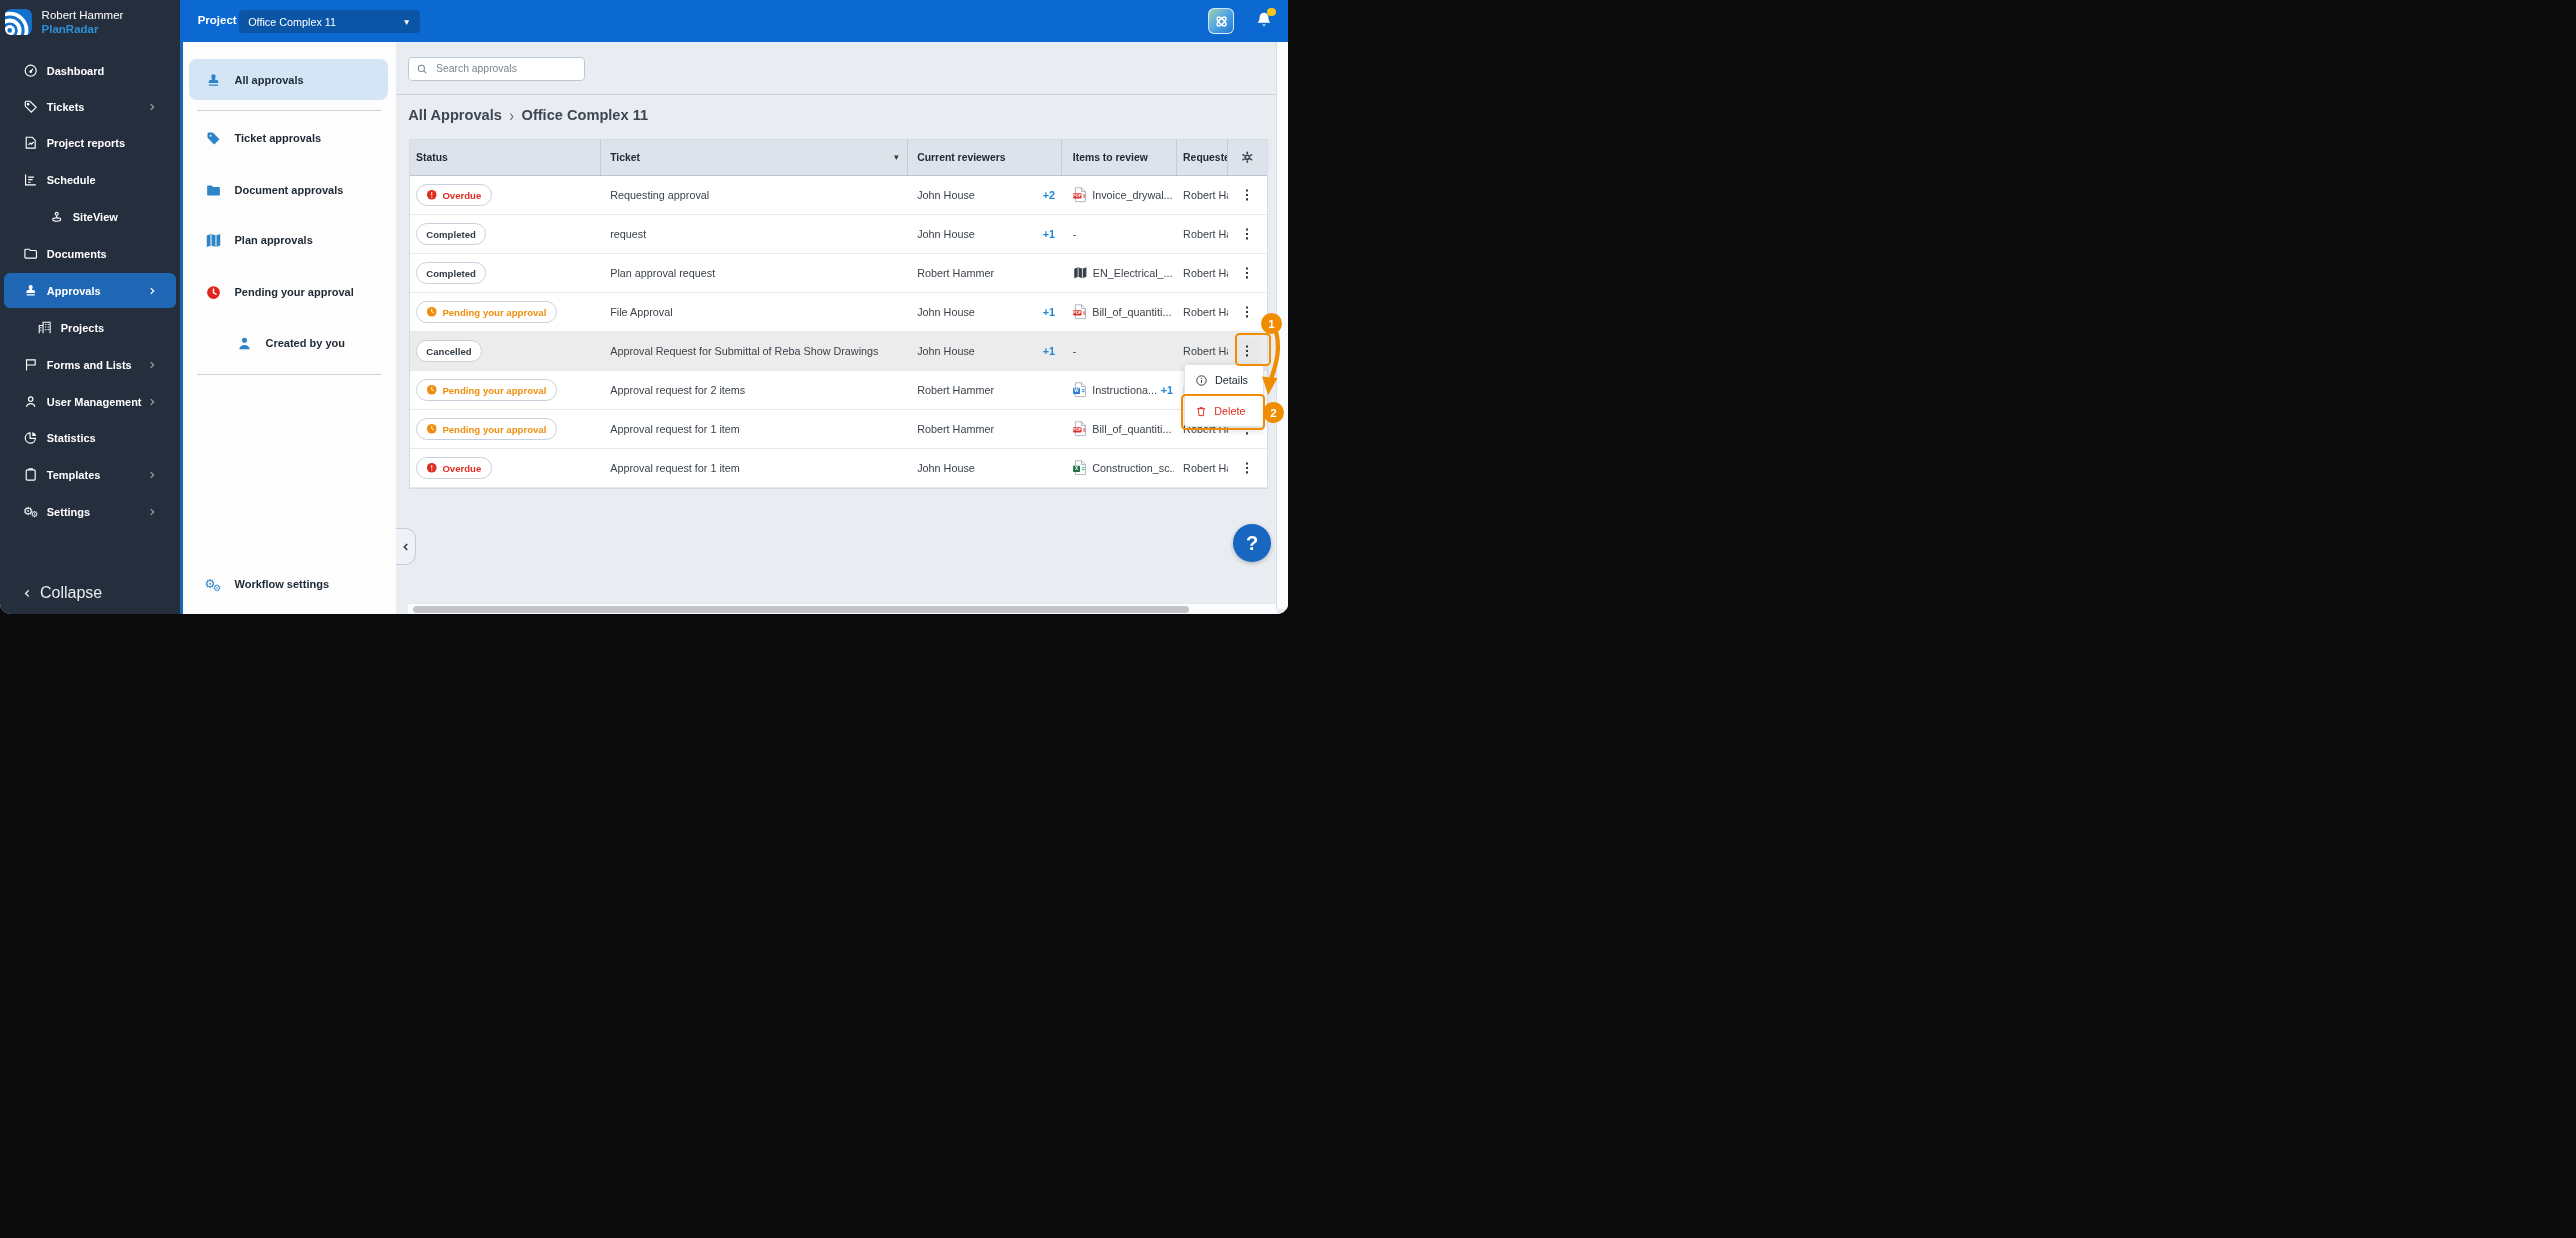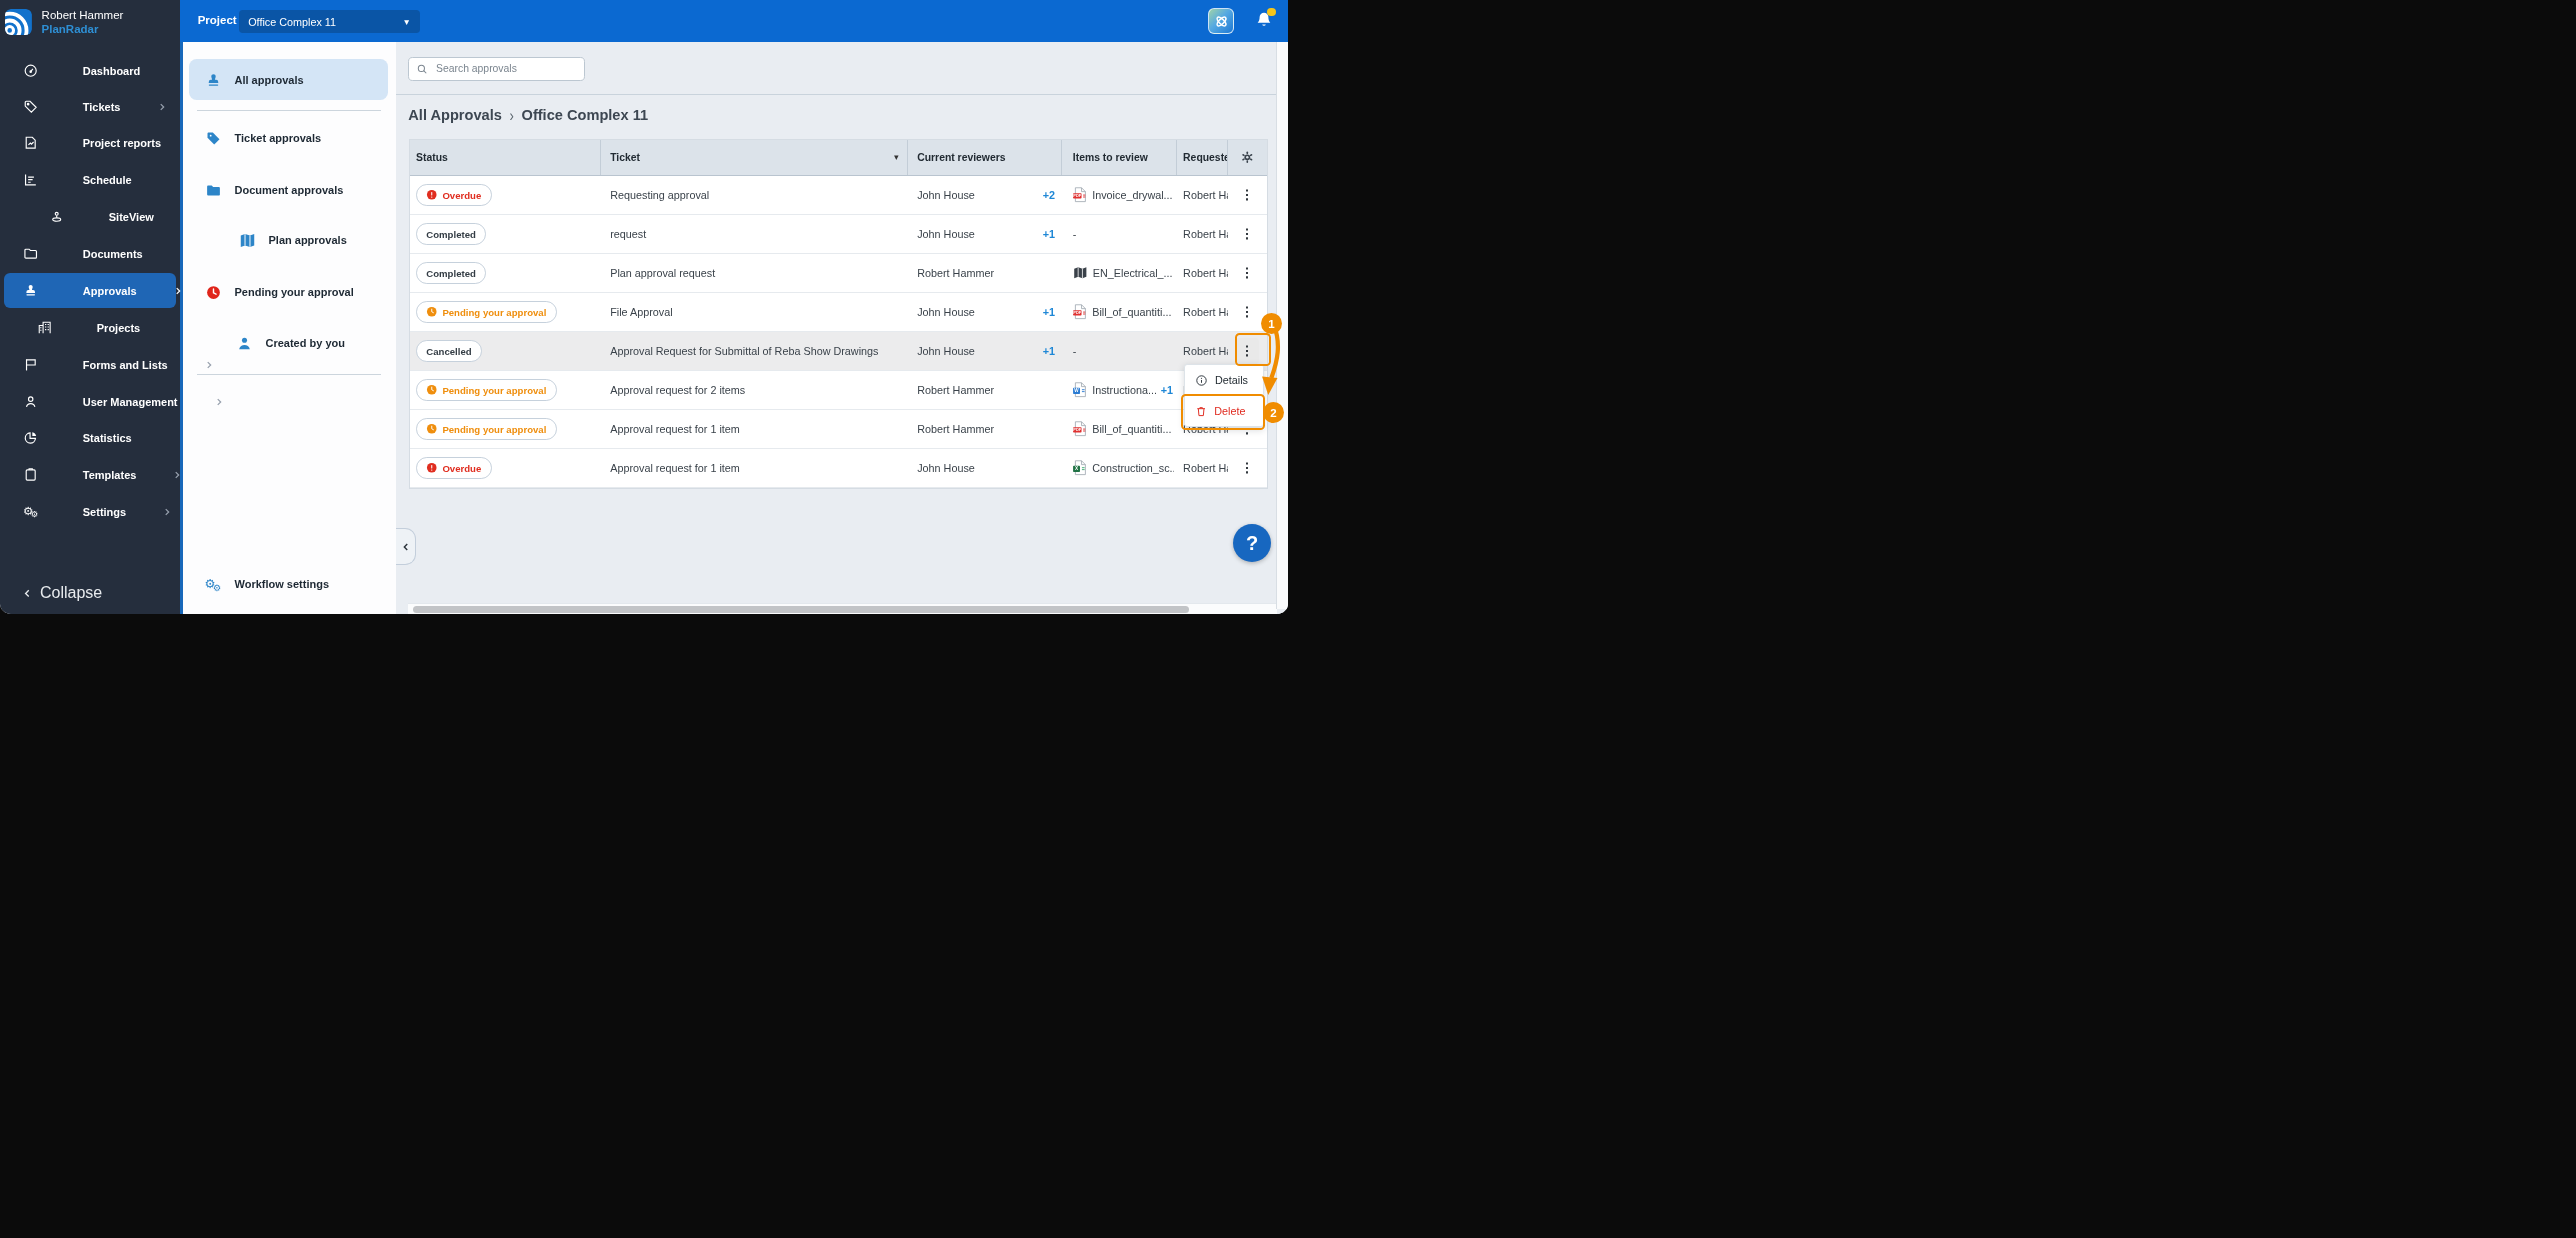--- a/index.html
+++ b/index.html
@@ -15,21 +15,21 @@
   .butterfly-btn{width:26px;height:26px;border-radius:6.1px;background:linear-gradient(135deg,#9fd3a9 0%,#55a9e2 45%,#1d78d4 100%);border:1.5px solid rgba(255,255,255,.75);box-sizing:border-box;display:flex;align-items:center;justify-content:center;cursor:pointer;}
   .bell-wrap{position:relative;width:20px;height:23px;cursor:pointer;}
   .bell-dot{position:absolute;right:-1.5px;top:-1.5px;width:8.4px;height:8.4px;border-radius:50%;background:#f5c51b;}
 
   
   .sidebar{position:absolute;left:0;top:0;width:180px;height:100%;background:#252e3d;z-index:6;}
   .logo-row{position:absolute;left:5.4px;top:7.7px;display:flex;gap:9.2px;align-items:center;}
   .logo-sq{width:27px;height:26px;border-radius:6.1px;overflow:hidden;}
   .logo-name{color:#fff;font-size:11.5px;line-height:14.6px;}
   .logo-brand{color:#2e8fd4;font-size:11.5px;font-weight:bold;line-height:14.6px;}
-  .nav-item{position:absolute;left:0;right:12px;height:31px;display:flex;align-items:center;color:#fff;font-size:11px;font-weight:bold;cursor:pointer;gap:36px;}
+  .nav-item{position:absolute;left:0;right:12px;height:31px;display:flex;align-items:center;color:#fff;font-size:11px;font-weight:bold;cursor:pointer;}
   .nav-item .ico{width:15.4px;height:15.4px;margin-left:23px;flex:0 0 auto;color:#fff;}
   .nav-item .lbl{margin-left:8.4px;white-space:nowrap;}
   .nav-item .chev{margin-left:auto;margin-right:10.8px;color:#97a0ad;}
   .nav-active{position:absolute;left:3.8px;right:3.8px;height:35px;background:#1f66b5;border-radius:6.1px;}
   .collapse-row{position:absolute;left:0;bottom:9.2px;height:23px;display:flex;align-items:center;color:#e8ebee;font-size:16px;cursor:pointer;}
   .collapse-row .chev-l{margin-left:21.5px;margin-right:7.7px;}
 
   
   .subsidebar{position:absolute;left:180px;top:42px;bottom:0;width:216px;background:#fdfdfe;border-left:3.8px solid #1868ba;box-sizing:border-box;z-index:4;}
   .sub-item{position:absolute;left:0;right:0;height:34px;display:flex;align-items:center;cursor:pointer;color:#1d2833;font-size:11px;font-weight:bold;}
@@ -322,21 +322,21 @@
       <span class="lbl">Ticket approvals</span>
     </div>
     <div class="sub-item" style="top:131px;">
       <span class="ico">
             <svg width="17" height="17" viewBox="0 0 24 24" fill="#2d85c8">
               <path d="M3 6.5c0-.8.7-1.5 1.5-1.5h5l2 2h8c.8 0 1.5.7 1.5 1.5v9c0 .8-.7 1.5-1.5 1.5h-15A1.5 1.5 0 0 1 3 17.5z"></path>
             </svg>
           </span>
       <span class="lbl">Document approvals</span>
     </div>
-    <div class="sub-item" style="top:181px;padding-left:34px;">
+    <div class="sub-item" style="top:181px;">
       <span class="ico">
             <svg width="17" height="17" viewBox="0 0 24 24" fill="#2d85c8">
               <path d="M2.5 5l6-2.2 7 2.2 6-2.2v16.2l-6 2.2-7-2.2-6 2.2z"></path>
               <path d="M8.5 3v16M15.5 5v16" stroke="#fdfdfe" stroke-width="1.4"></path>
             </svg>
           </span>
       <span class="lbl">Plan approvals</span>
     </div>
     <div class="sub-item" style="top:233px;">
       <span class="ico">

